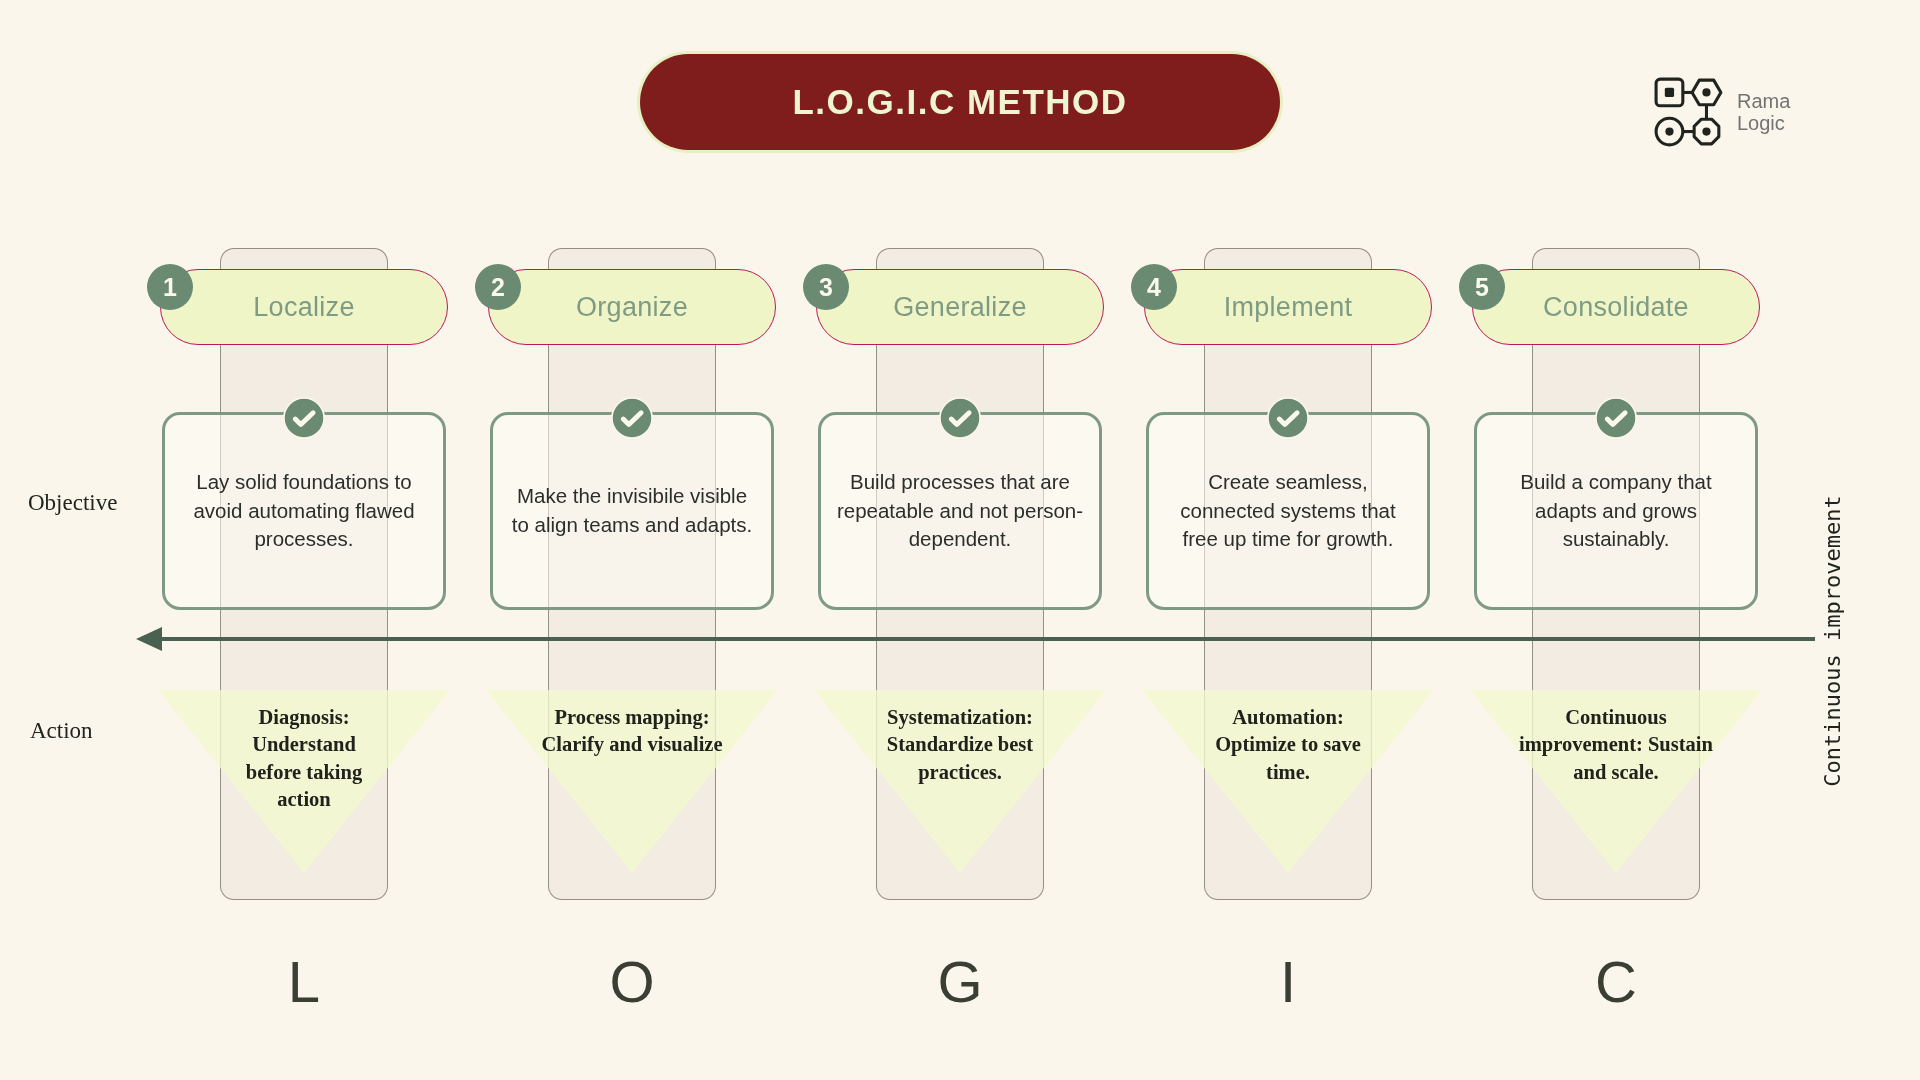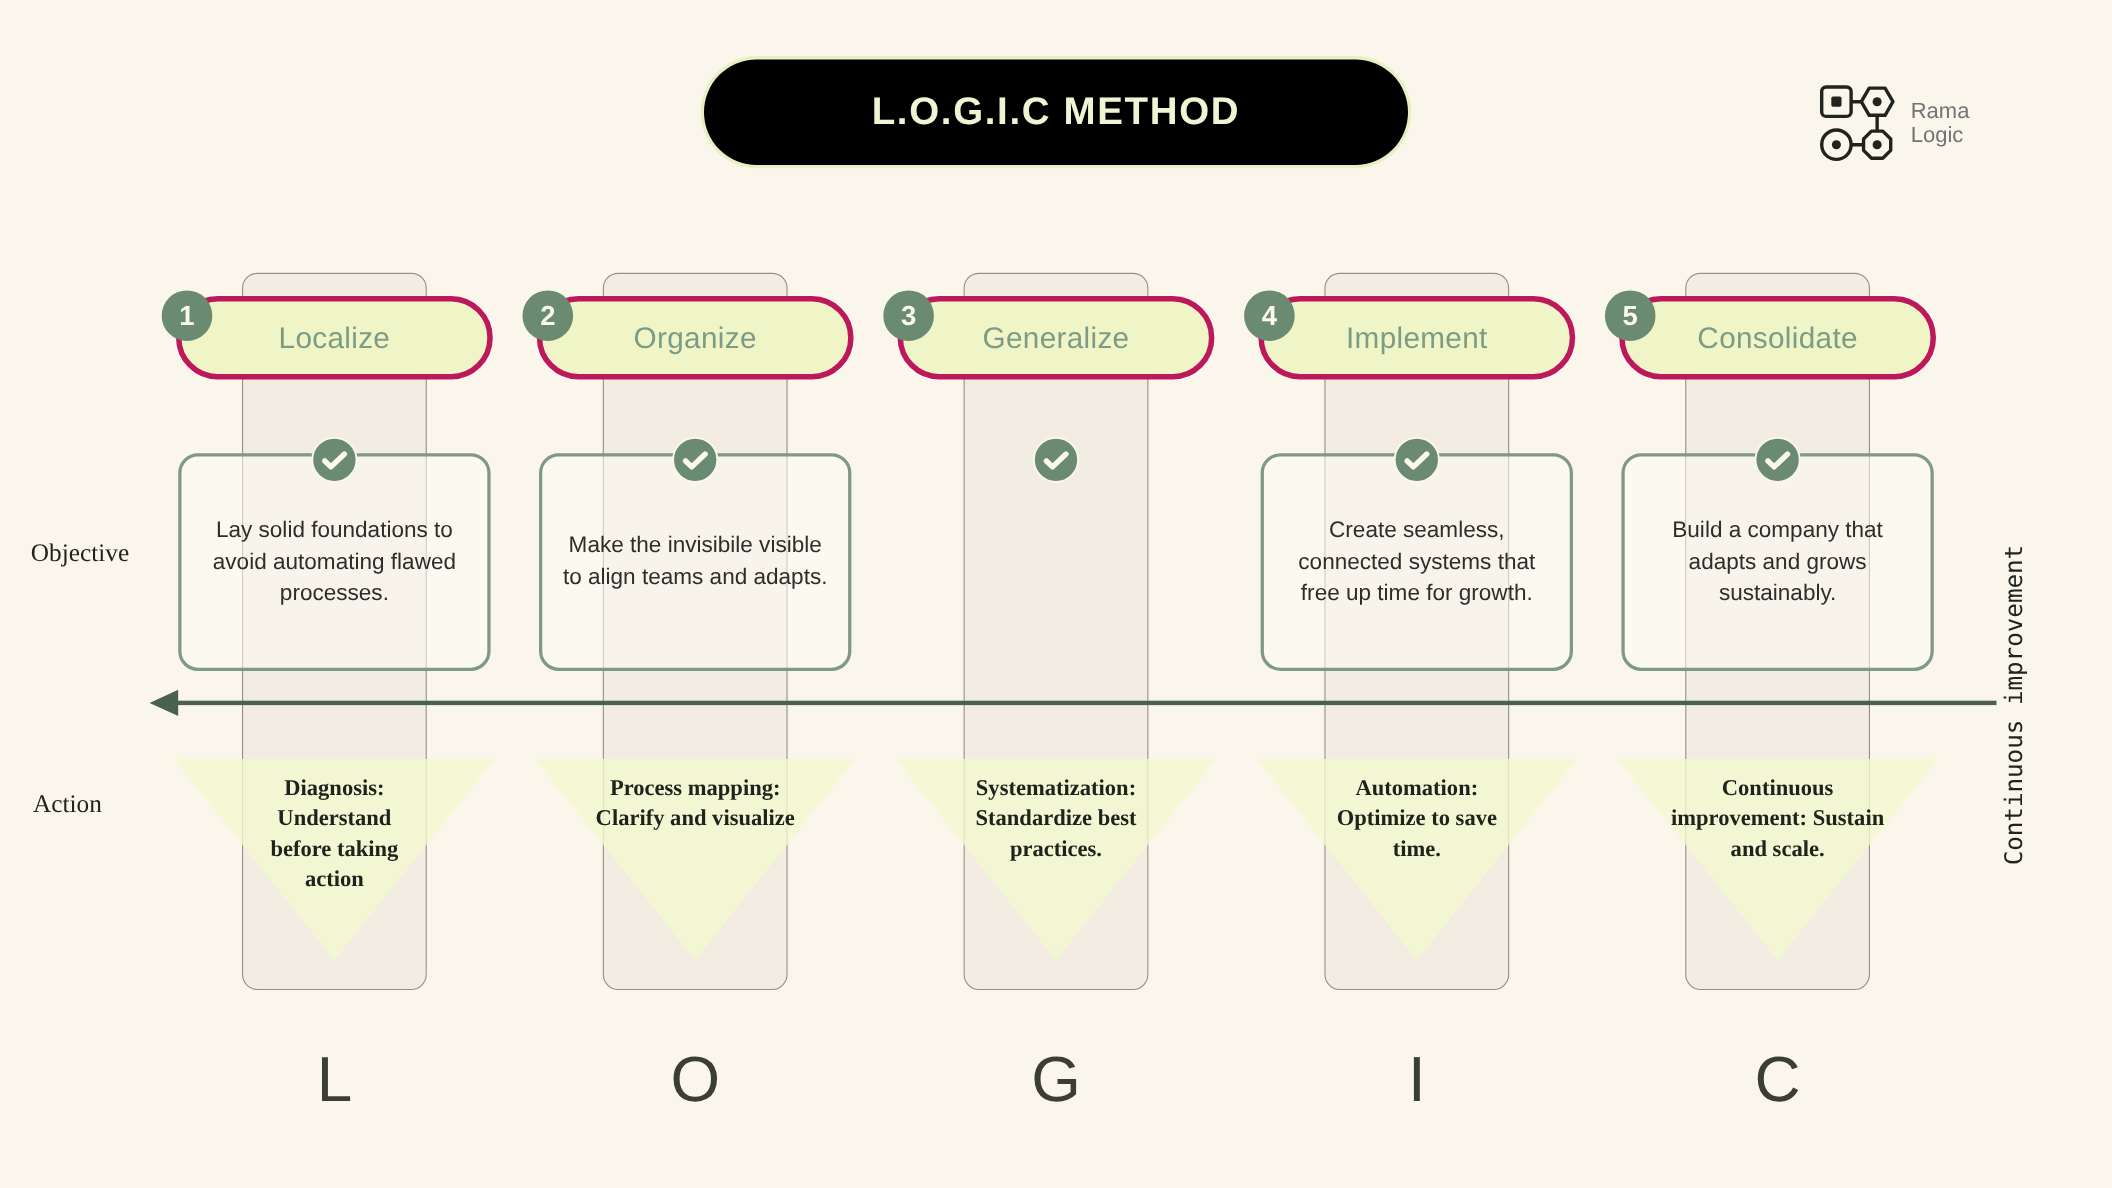--- a/index.html
+++ b/index.html
@@ -4,39 +4,39 @@
 <style>
   * { margin:0; padding:0; box-sizing:border-box; }
   body { background:#FBF6EC; }
   .canvas {
     position:relative; width:1920px; height:1080px; background:#FBF6EC;
     overflow:hidden; font-family:"Liberation Sans", sans-serif;
   }
   
   .title-pill {
     position:absolute; left:50%; top:54px; transform:translateX(-50%);
-    width:640px; height:96px; background:#000000; border-radius:48px;
+    width:640px; height:96px; background:#7f1d1d; border-radius:48px;
     box-shadow:0 0 0 3px #E7F0C3;
     display:flex; align-items:center; justify-content:center;
   }
   .title-text { font-size:35px; font-weight:bold; letter-spacing:1.5px; color:#EFF5D3; }
   
   .logo { position:absolute; left:1653px; top:76px; display:flex; align-items:center; gap:12px; }
   .logo-text { font-size:20px; line-height:1.12; color:#737373; font-weight:500; }
   
   .grid { position:absolute; left:140px; top:248px; width:1640px; height:778px; display:flex; }
   .column { position:relative; width:328px; height:100%; }
   .strip {
     position:absolute; left:50%; transform:translateX(-50%); top:0;
     width:168px; height:652px; background:#F2ECE2;
     border:1px solid rgba(70,70,58,0.55); border-radius:14px; z-index:1;
   }
   .pill {
     position:absolute; left:50%; transform:translateX(-50%); top:21px;
-    width:288px; height:76px; background:#EFF5C6; border:5px solid #be185d;
+    width:288px; height:76px; background:#EFF5C6; border:1px solid #be185d;
     border-radius:38px; display:flex; align-items:center; justify-content:center; z-index:3;
   }
   .pill-label { font-size:27px; font-weight:500; color:#7E9C85; letter-spacing:0.3px; }
   .badge {
     position:absolute; left:7px; top:16px; width:46px; height:46px; border-radius:50%;
     background:#6B8A72; color:#FBF8EE; display:flex; align-items:center; justify-content:center;
     font-size:25px; font-weight:bold; z-index:4;
   }
   .card {
     position:absolute; left:50%; transform:translateX(-50%); top:164px;
@@ -167,20 +167,23 @@
   </div>
 
   <div class="column">
     <div class="strip"></div>
     <div class="badge">
       <span>3</span>
     </div>
     <div class="pill">
       <span class="pill-label">Generalize</span>
     </div>
+    <div class="card">
+      <span class="card-text">Build processes that are repeatable and not person-dependent.</span>
+    </div>
     <svg class="check" viewBox="0 0 24 24">
       <circle cx="12" cy="12" r="11.5" fill="#6B8A72" stroke="#FBF6EC" stroke-width="1"></circle>
       <path d="M7 12.6 l3.2 3.1 L17.2 9" fill="none" stroke="#FBF8EE" stroke-width="2.8" stroke-linecap="round" stroke-linejoin="round"></path>
     </svg>
     <div class="triangle"></div>
     <div class="action">
       <span class="action-text">Systematization: Standardize best practices.</span>
     </div>
     <div class="letter">G</div>
   </div>

